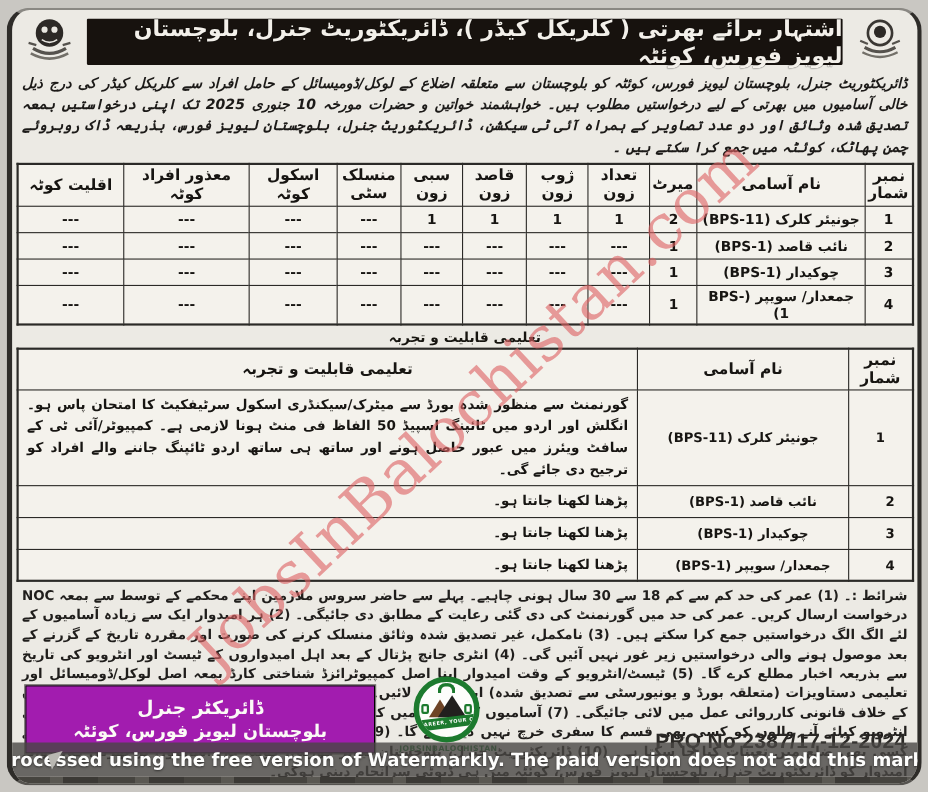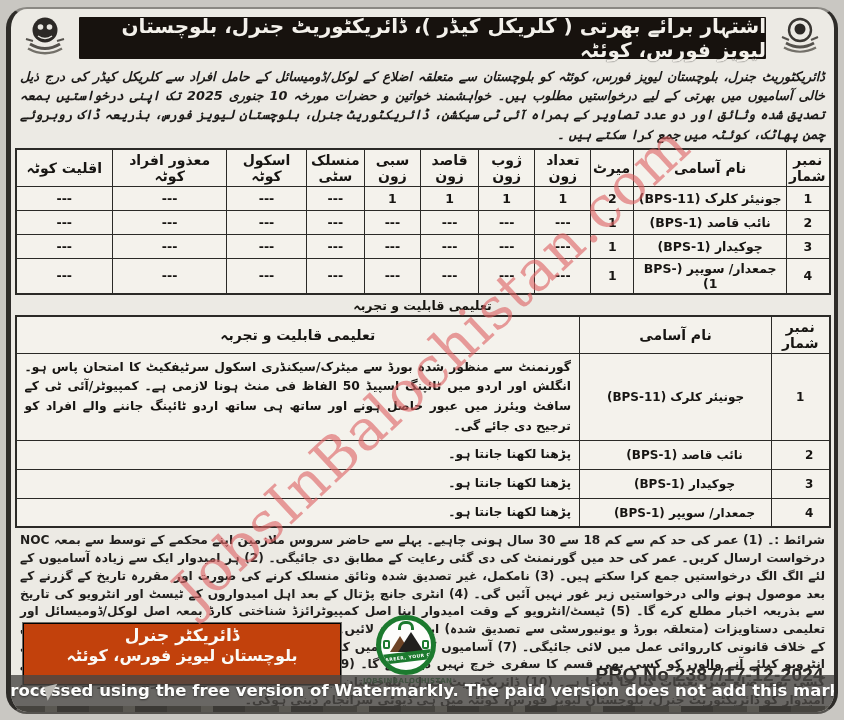--- a/index.html
+++ b/index.html
@@ -69,23 +69,23 @@
     font-size:12.3px; line-height:1.6;
   }
   .qtable tr.small td { height:24px;padding-left:21px; }
   .caption {
     text-align:center; font-size:12.5px; font-weight:bold;
     margin:3px 0 1px 0; color:#16140f;
   }
   
   .dg-box {
     position:absolute; left:12px; top:614px; width:318px; height:62px;
-    background:#c2410c; border:1px solid #000; outline:1px solid #6d6b66;
+    background:#a21caf; border:1px solid #000; outline:1px solid #6d6b66;
     color:#fbfaf6; display:flex; flex-direction:column;
-    align-items:center; direction:rtl;
+    align-items:center; justify-content:center; direction:rtl;
     font-weight:bold; z-index:3;
   }
   .dg-box .l1 { font-size:17px; line-height:1.3; }
   .dg-box .l2 { font-size:16px; line-height:1.25; }
   .jb-logo { position:absolute; left:352px; top:606px; width:86px; text-align:center; z-index:3; }
   .jb-circle {
     position:relative; width:60px; height:60px; margin:0 auto;
     background:#fdfdfb; border:5px solid #1c7a2e; border-radius:50%;
     overflow:hidden;
   }

